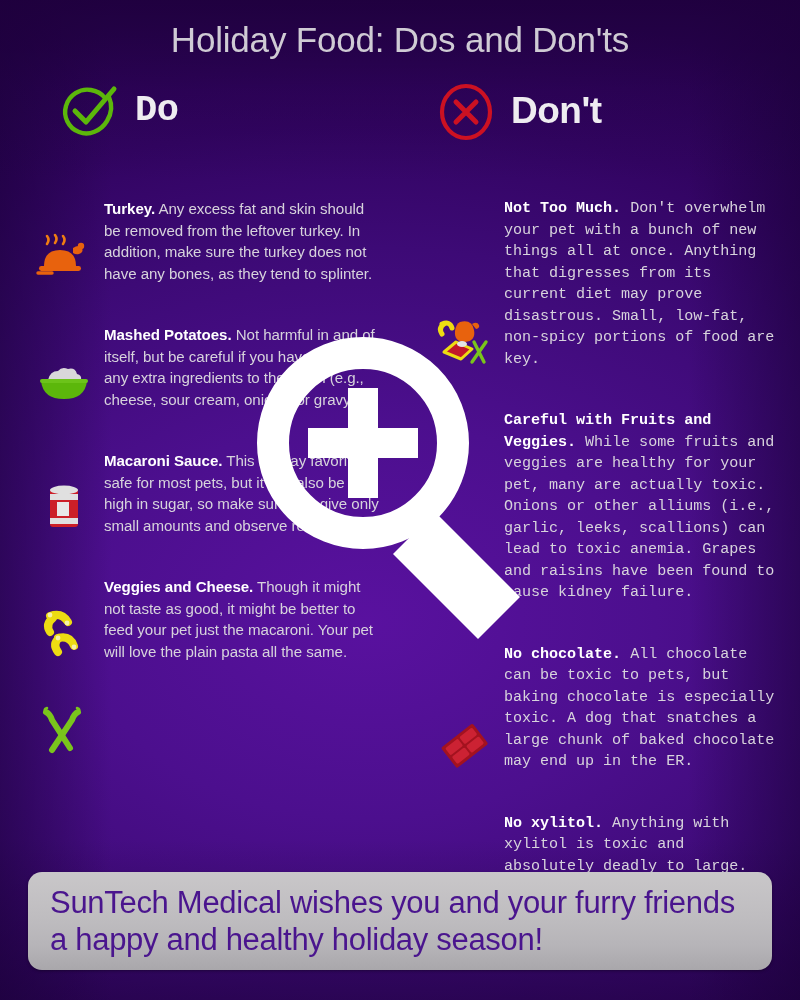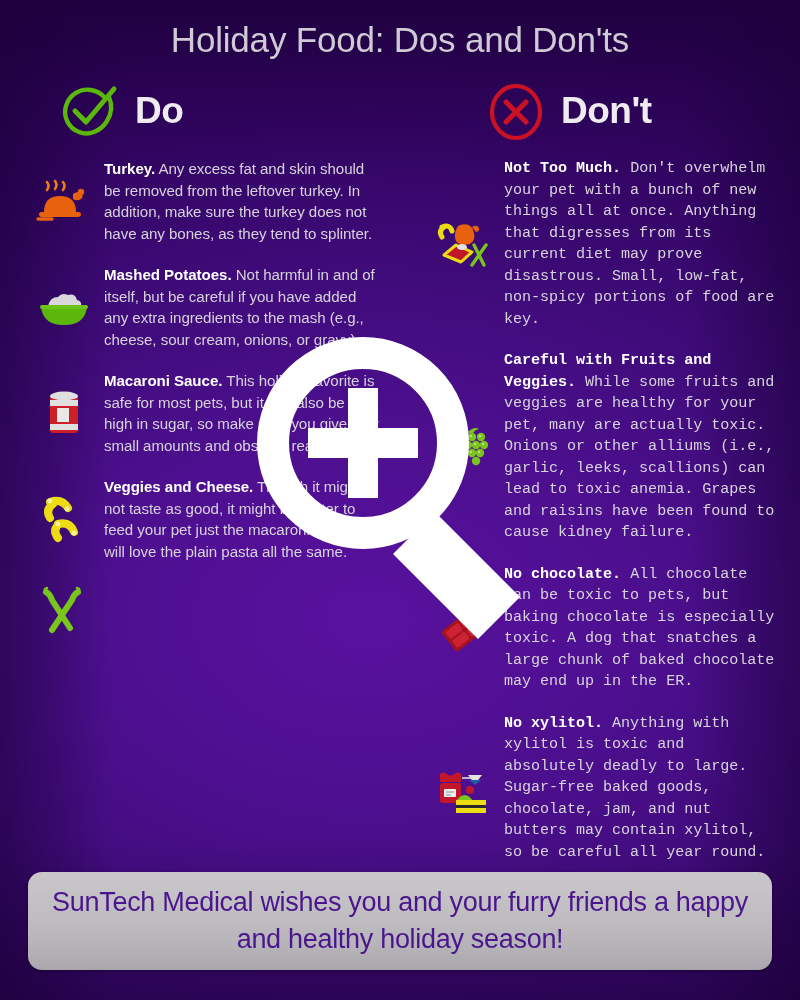--- a/index.html
+++ b/index.html
@@ -54,22 +54,22 @@
     width: 800px;
     height: 66px;
     z-index: 4;
   }
   .head-group {
     position: absolute;
     display: flex;
     align-items: center;
     gap: 13px;
   }
-  .head-group.do   { left: 58px; top: 0; }
-  .head-group.dont { left: 484px; top: 0; }
+  .head-group.do   { left: 58px; top: 0; font-family: Liberation Mono, monospace; }
+  .head-group.dont { left: 434px; top: 0; }
   .head-badge { width: 64px; height: 64px; display: block; }
   .head-label {
     font-size: 37px;
     font-weight: bold;
     color: #eeecf0;
     letter-spacing: -0.5px;
     line-height: 1;
     padding-bottom: 4px;
   }
 
@@ -84,22 +84,23 @@
   .col {
     position: absolute;
     top: 0;
     width: 345px;
   }
   .col.left  { left: 36px; }
   .col.right { left: 436px; font-family: Liberation Mono, monospace; }
 
   .entry {
     display: flex;
-    align-items: center;
+    align-items: flex-end;
     margin-bottom: 20px;
+    margin-top: 40px;
   }
   .entry-icon {
     width: 56px;
     min-width: 56px;
     height: 56px;
     margin-right: 12px;
     margin-top: 2px;
   }
   .entry-icon svg { display: block; }
   .entry-text {
@@ -133,22 +134,22 @@
     height: 98px;
     border-radius: 14px;
     background: linear-gradient(to bottom, #c9c7c9 0%, #bfbdc0 45%, #b6b4b8 75%, #a9a7ab 100%);
     box-shadow: 0 1px 3px rgba(0,0,0,0.35);
     display: flex;
     align-items: center;
     justify-content: center;
     z-index: 5;
   }
   .footer-text {
-    text-align: center;
-    font-size: 27px;
+    text-align: left;
+    font-size: 31px;
     line-height: 37px;
     color: #4a158e;
     padding: 0 22px;
     letter-spacing: -0.3px;
   }
 </style>
 </head>
 <body>
 
 <div id="poster">

